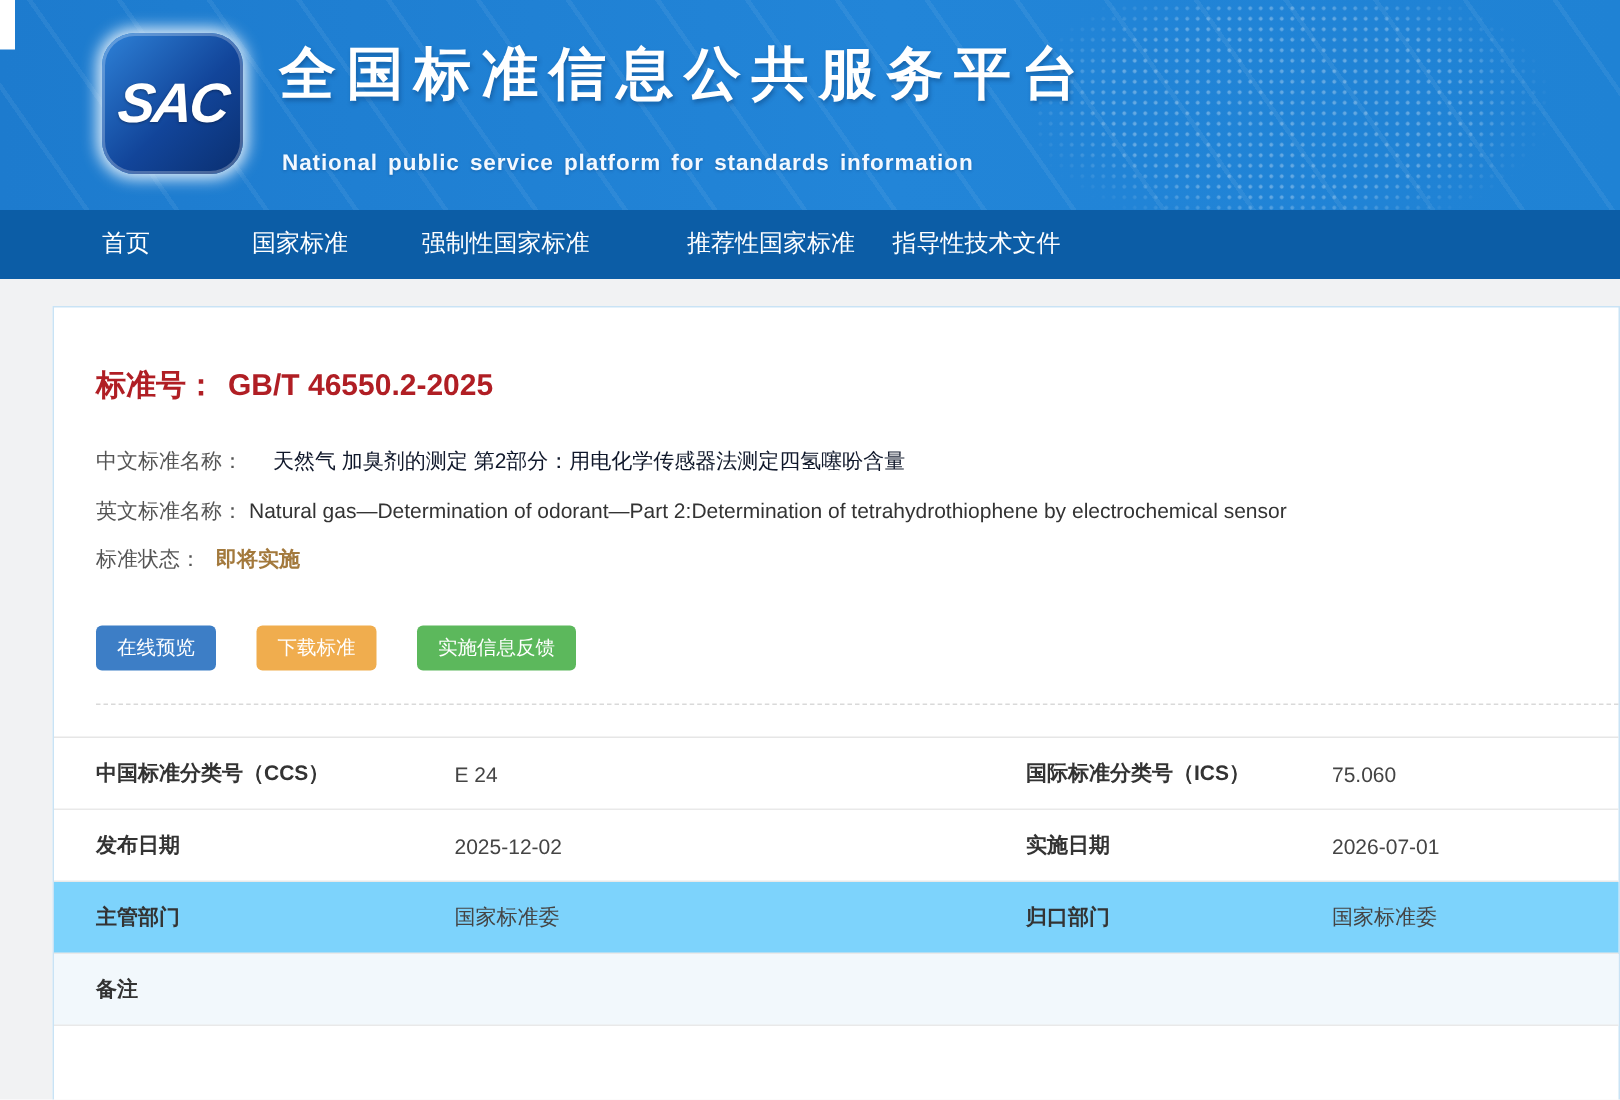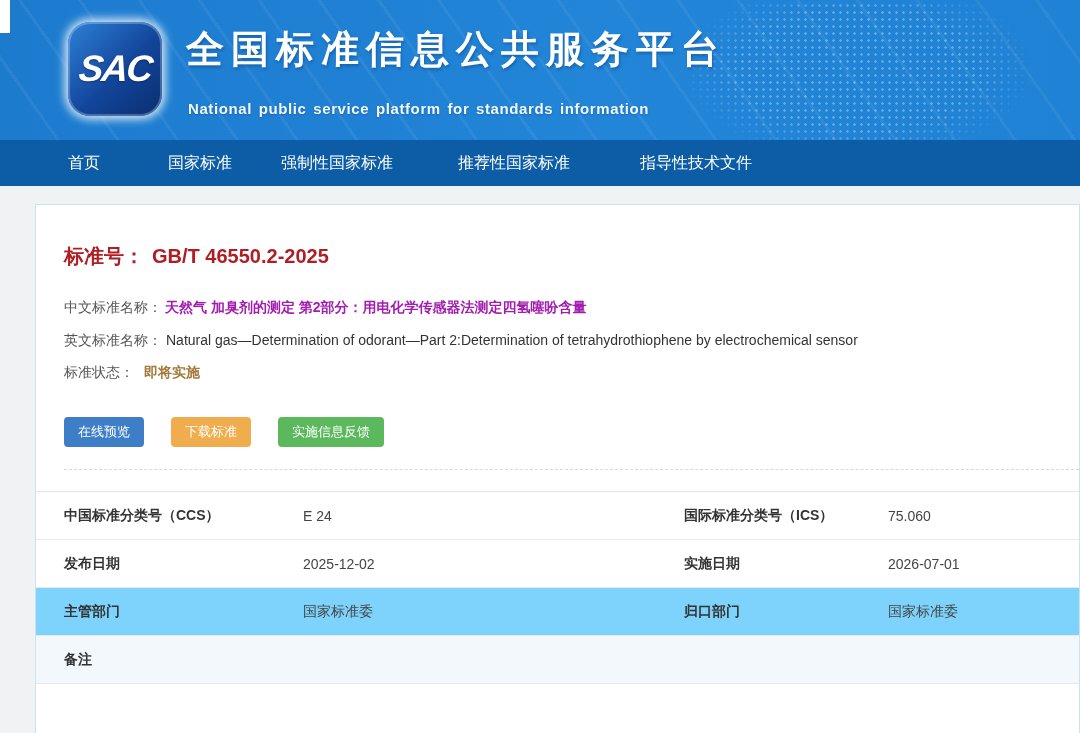--- a/index.html
+++ b/index.html
@@ -40,21 +40,21 @@
   
   .card { position:absolute; left:35px; top:204px; width:1045px; height:560px;
     background:#ffffff; border:1px solid #c9e3f5; }
 
   .std-number { position:absolute; left:28px; top:38px; font-size:20px; font-weight:bold;
     color:#b01e24; white-space:nowrap; }
   .std-number .num { margin-left:8px; }
 
   .meta-line { position:absolute; left:28px; font-size:14px; color:#555; white-space:nowrap; }
   .meta-line .lbl { color:#555; }
-  .meta-line .val-bold { color:#a21caf; font-weight:bold; margin-left:3px; }
+  .meta-line .val-bold { color:#0f172a; font-weight:normal; margin-left:20px; }
   .meta-line .val-plain { color:#333; margin-left:4px; }
   .meta-line .val-status { color:#a3793c; font-weight:bold; margin-left:10px; }
   .line-cn { top:94px; }
   .line-en { top:127px; }
   .line-status { top:159px; }
 
   .btn { position:absolute; top:212px; height:30px; border:none; border-radius:4px;
     color:#fff; font-size:13px; font-family:inherit; cursor:pointer; text-align:center; }
   .btn-preview  { left:28px;  width:80px;  background:#3d7ec6; }
   .btn-download { left:135px; width:80px;  background:#f0ad4e; }
@@ -87,21 +87,21 @@
   <div class="site-title">全国标准信息公共服务平台</div>
   <div class="site-subtitle">National public service platform  for standards information</div>
 </div>
 <div class="corner-artifact"></div>
 
 <div class="nav-bar">
   <a class="nav-item" style="left:68px">首页</a>
   <a class="nav-item" style="left:168px">国家标准</a>
   <a class="nav-item" style="left:281px">强制性国家标准</a>
   <a class="nav-item" style="left:458px">推荐性国家标准</a>
-  <a class="nav-item" style="left:640px">指导性技术文件</a>
+  <a class="nav-item" style="left:595px">指导性技术文件</a>
 </div>
 
 <div class="card">
 
   <div class="std-number">
     <span>标准号：</span><span class="num">GB/T 46550.2-2025</span>
   </div>
 
   <div class="meta-line line-cn">
     <span class="lbl">中文标准名称：</span><span class="val-bold">天然气 加臭剂的测定 第2部分：用电化学传感器法测定四氢噻吩含量</span>

